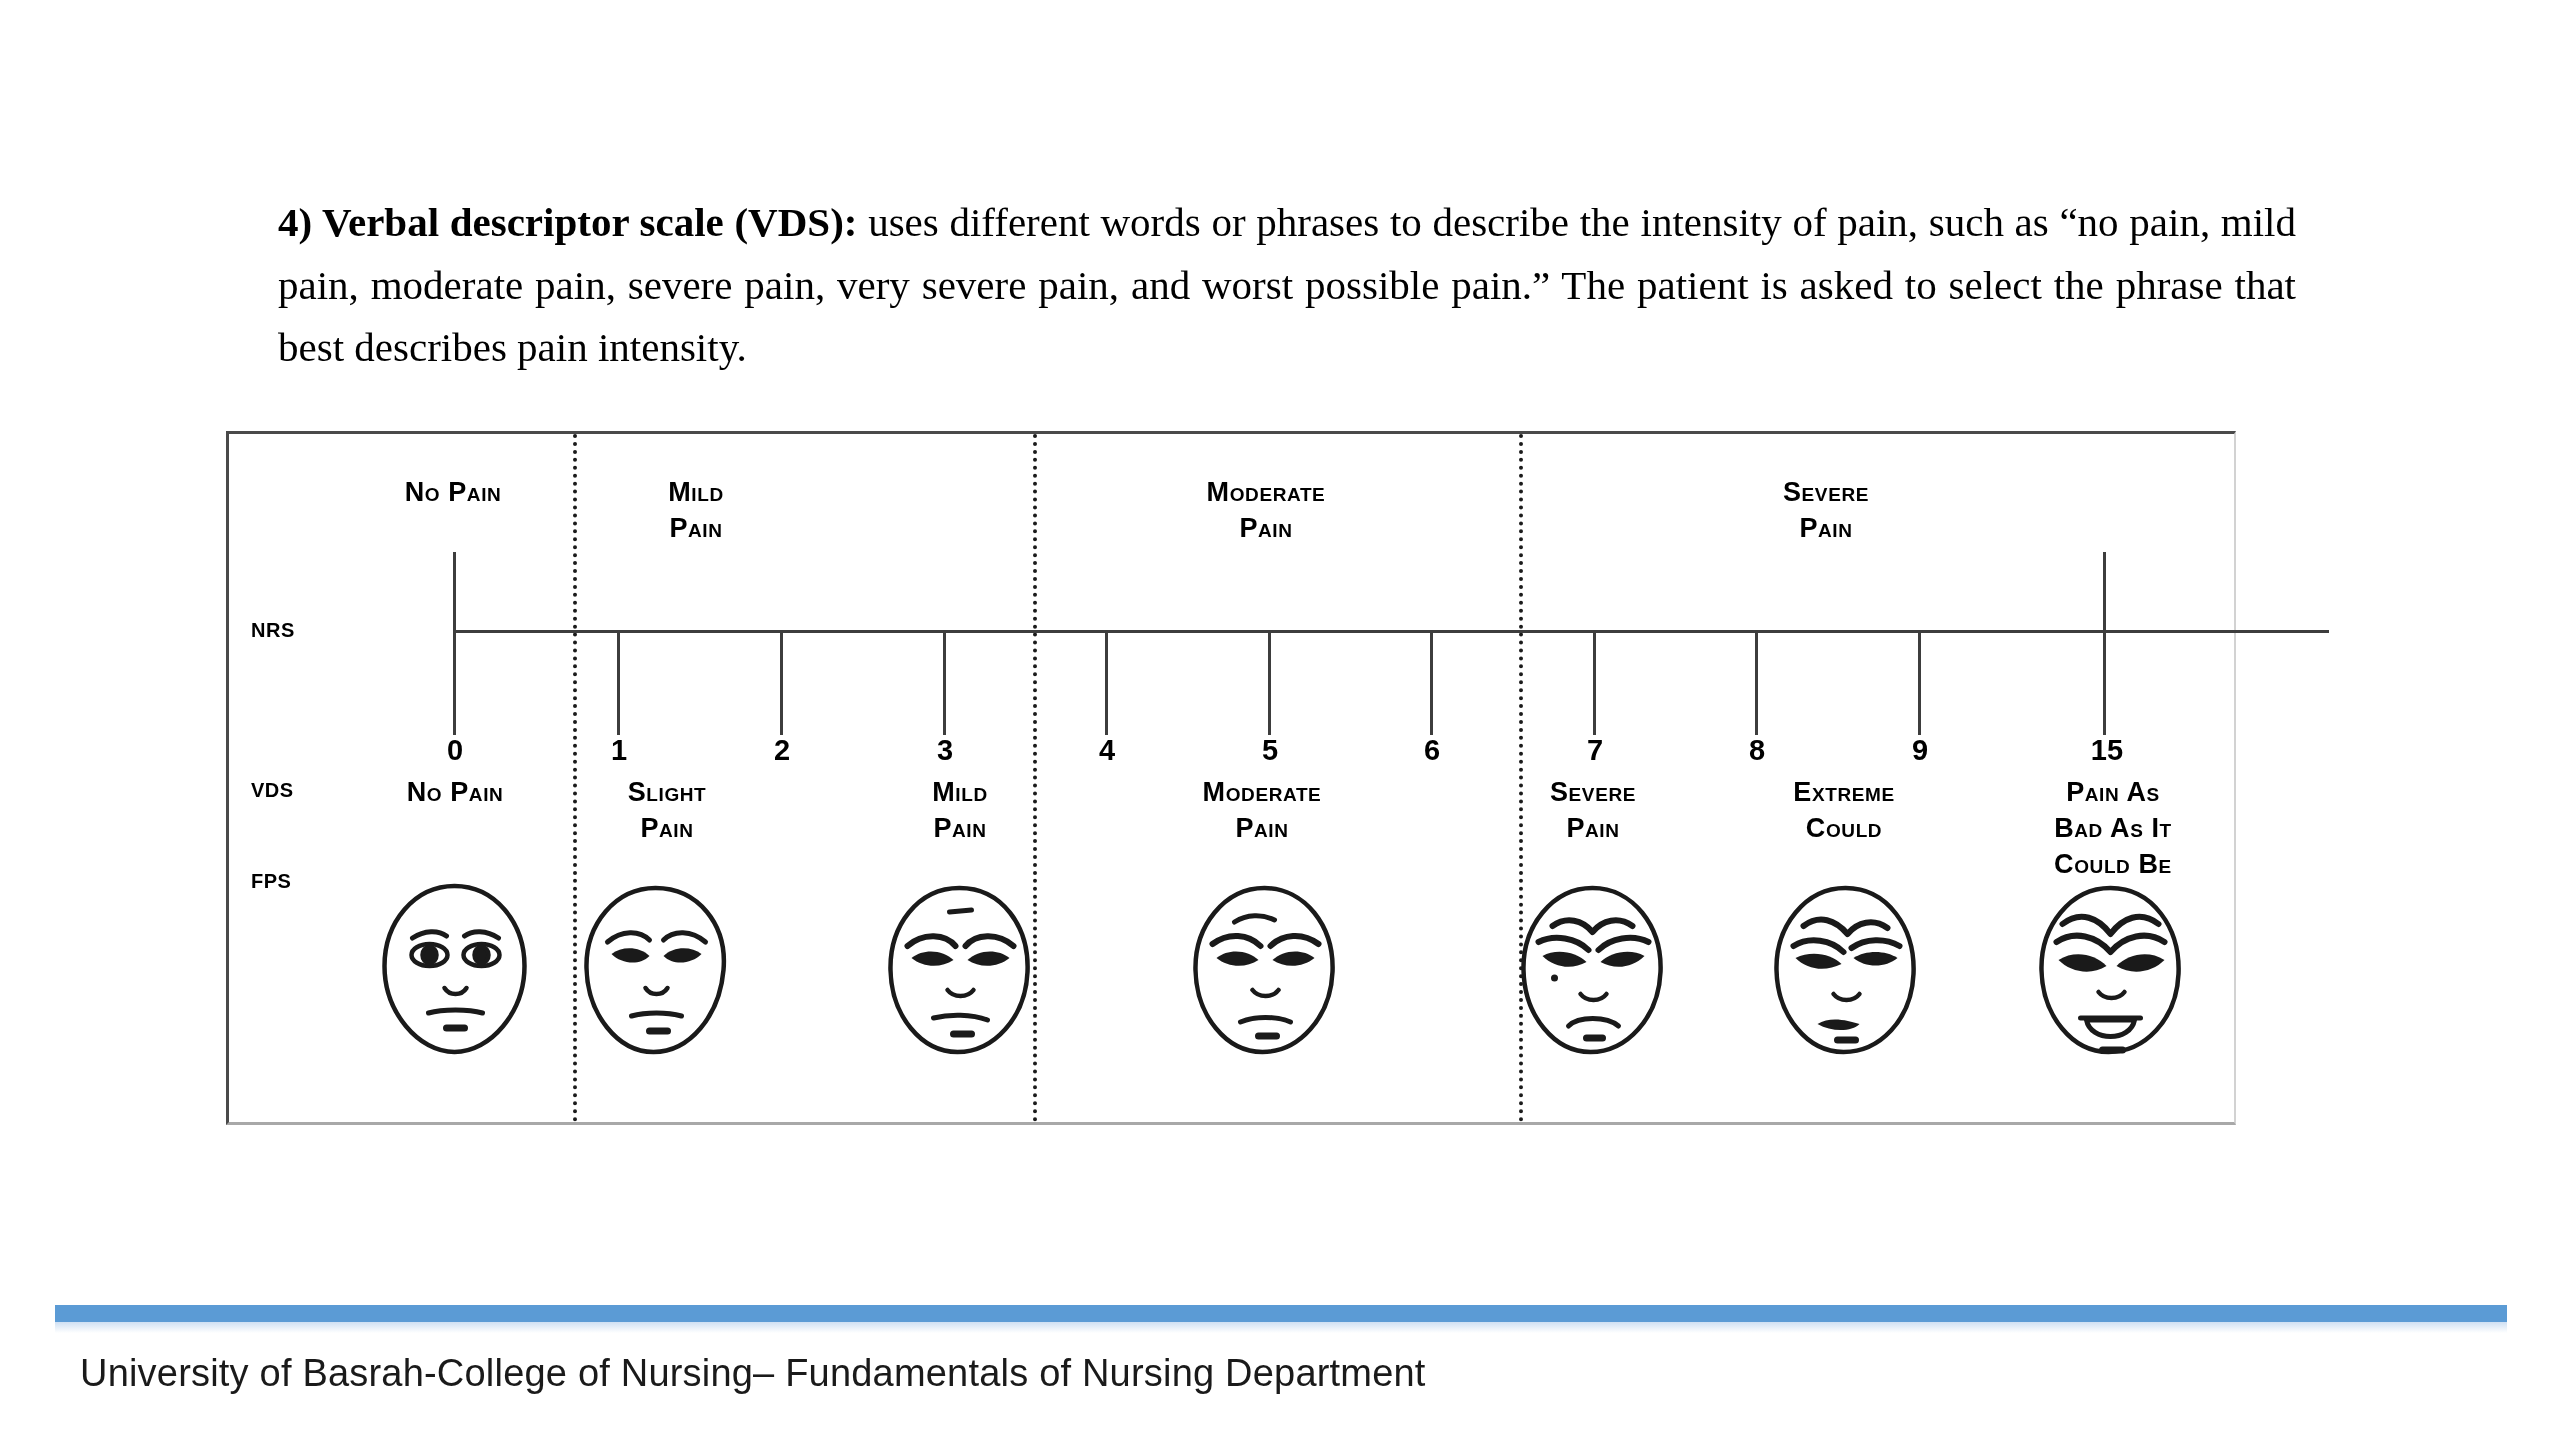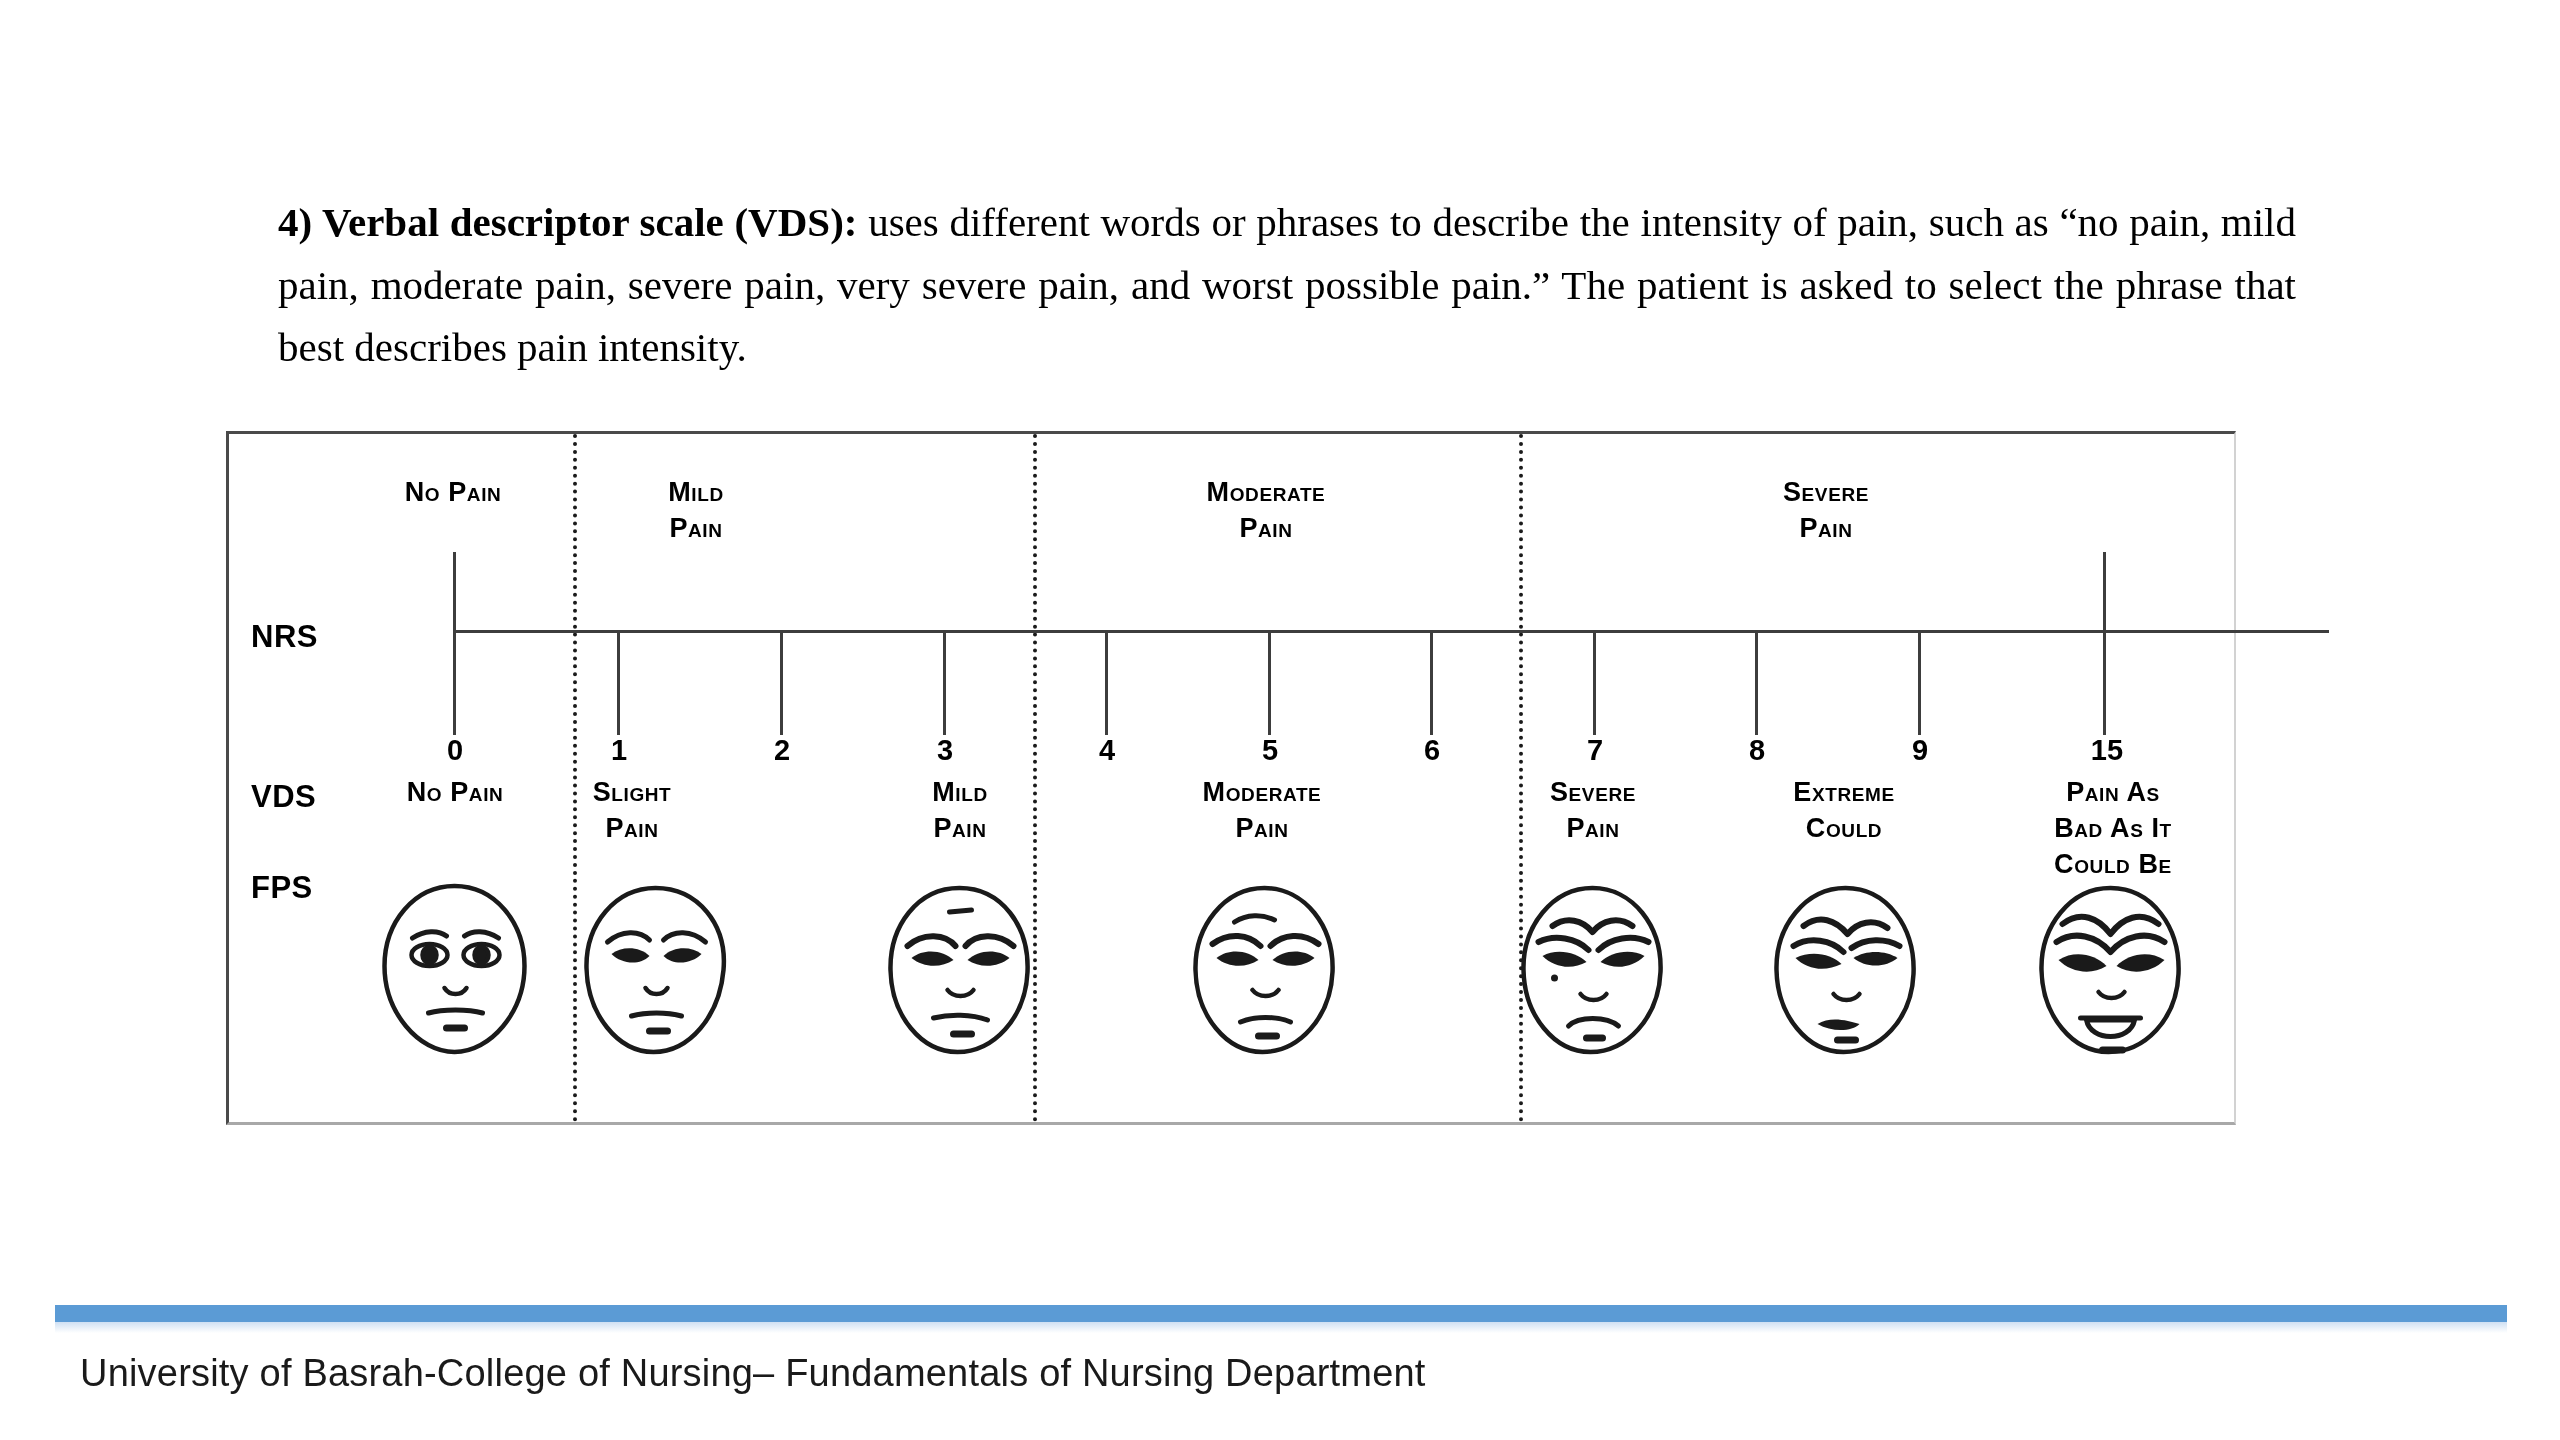--- a/index.html
+++ b/index.html
@@ -55,21 +55,21 @@
     bottom: 0;
     width: 0;
     border-left: 4px dotted #1b1b1b;
   }
 
   
   .row-legend {
     position: absolute;
     left: 22px;
     font-weight: bold;
-    font-size: 31px;
+    font-size: 20px;
     letter-spacing: 0.5px;
     color: #000000;
     white-space: nowrap;
   }
   #legend-nrs { top: 185px; }
   #legend-vds { top: 345px; }
   #legend-fps { top: 436px; }
 
   
   .band-heading {
@@ -210,21 +210,21 @@
   <div class="nrs-number" style="left:716px">3</div>
   <div class="nrs-number" style="left:878px">4</div>
   <div class="nrs-number" style="left:1041px">5</div>
   <div class="nrs-number" style="left:1203px">6</div>
   <div class="nrs-number" style="left:1366px">7</div>
   <div class="nrs-number" style="left:1528px">8</div>
   <div class="nrs-number" style="left:1691px">9</div>
   <div class="nrs-number" style="left:1878px">15</div>
 
   <div class="vds-label" style="left:226px">No Pain</div>
-  <div class="vds-label" style="left:403px">Slight
+  <div class="vds-label" style="left:438px">Slight
 Pain</div>
   <div class="vds-label" style="left:731px">Mild
 Pain</div>
   <div class="vds-label" style="left:1033px">Moderate
 Pain</div>
   <div class="vds-label" style="left:1364px">Severe
 Pain</div>
   <div class="vds-label" style="left:1615px">Extreme
 Could</div>
   <div class="vds-label" style="left:1884px">Pain As

